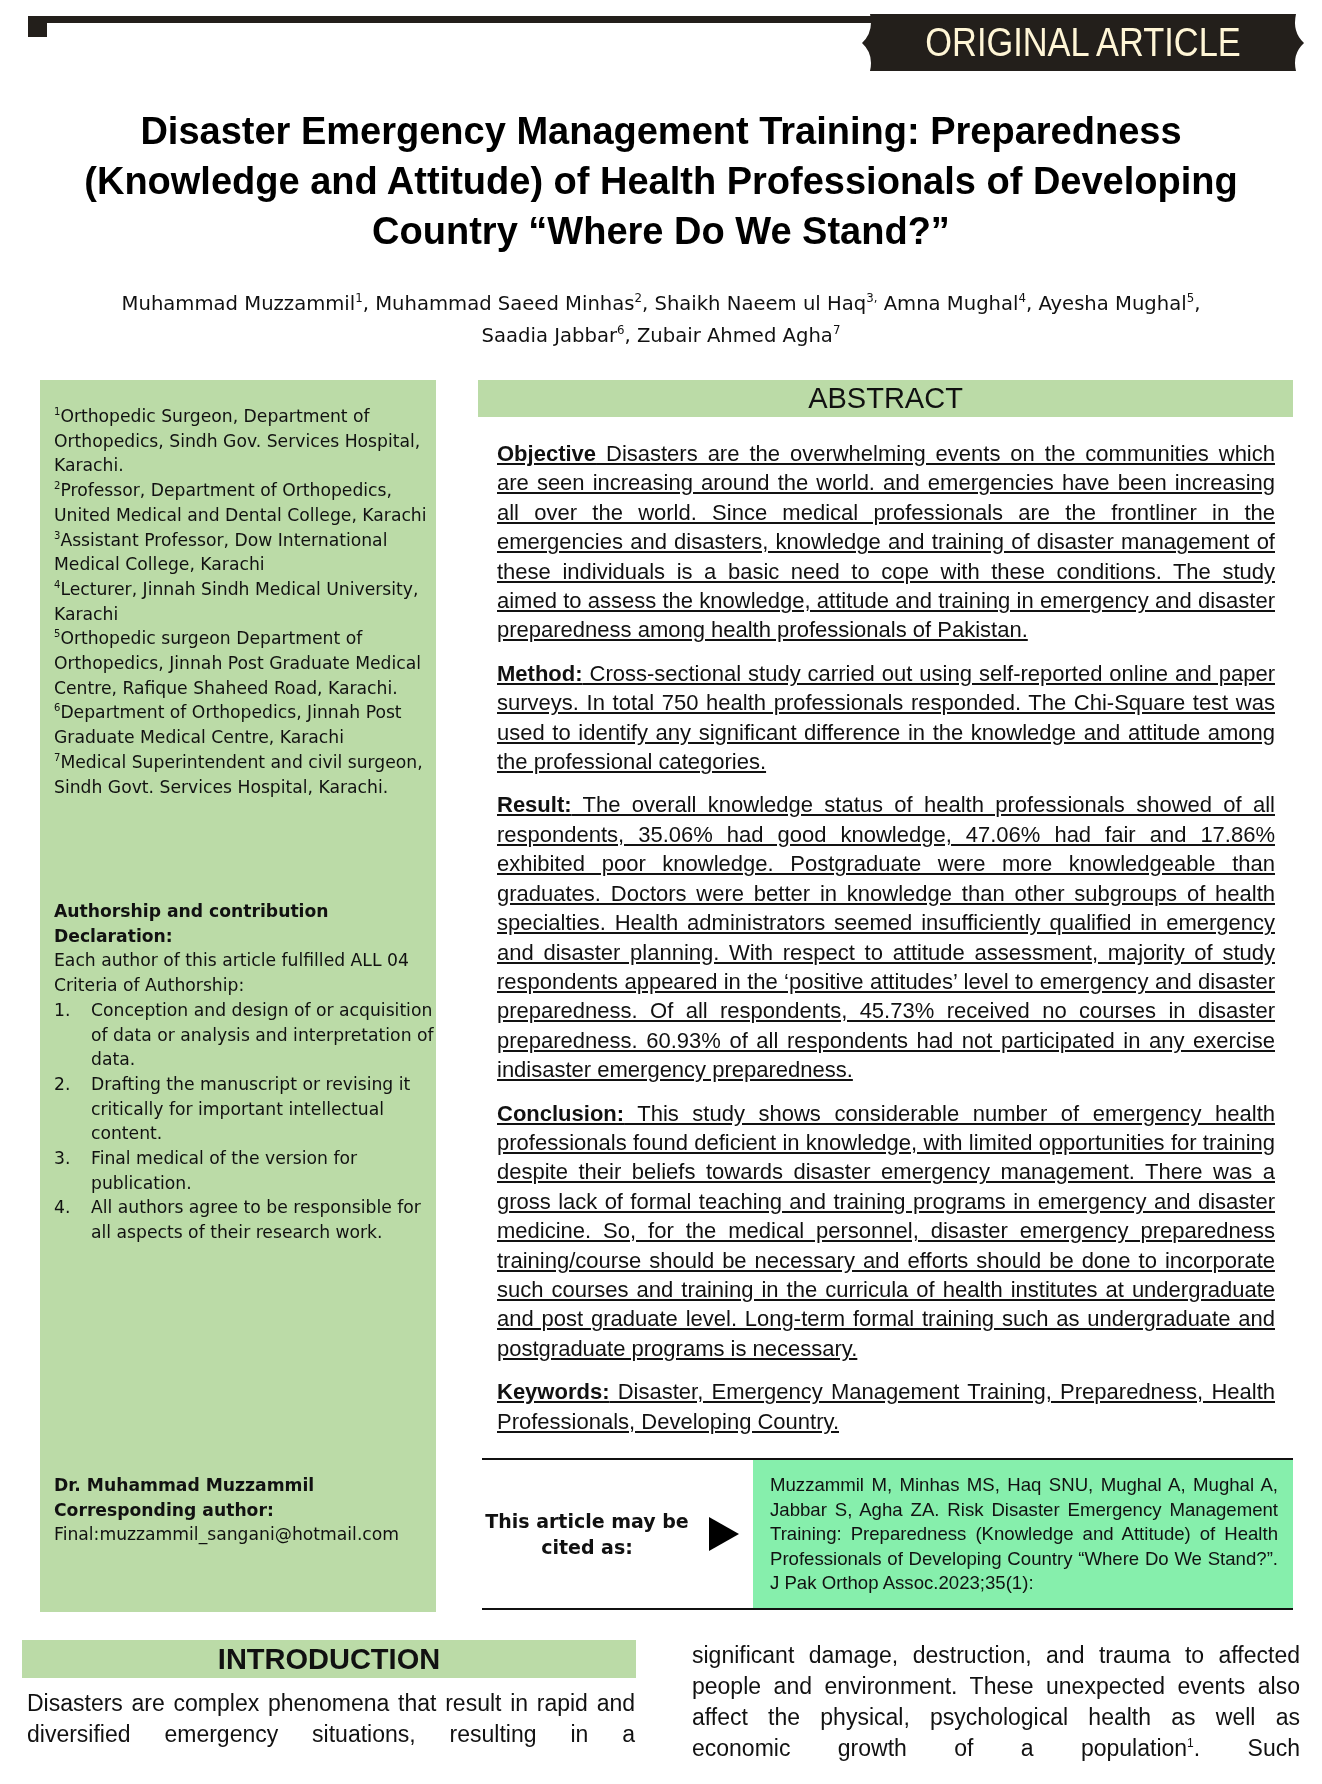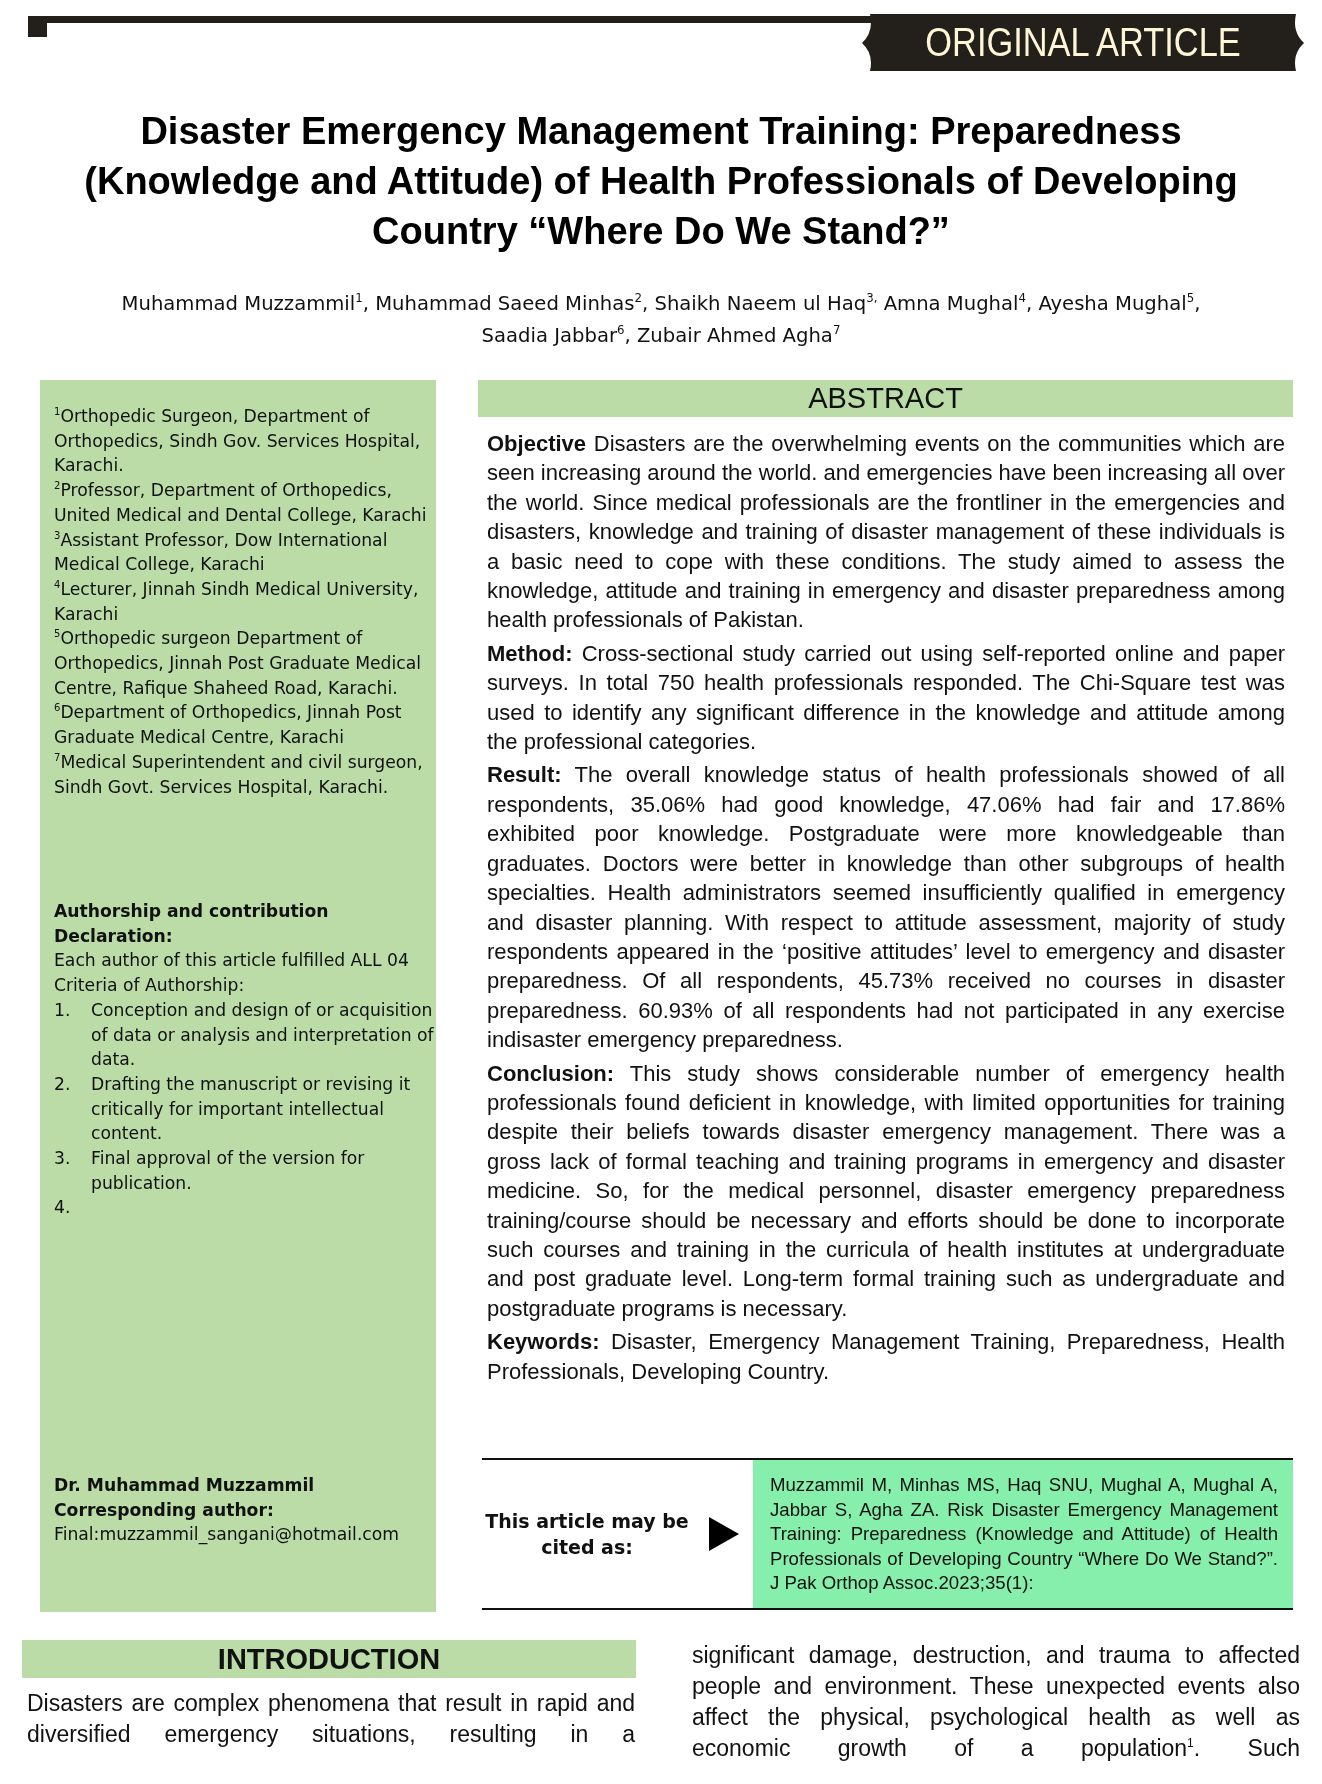--- a/index.html
+++ b/index.html
@@ -32,21 +32,21 @@
   .auth-decl li { position: relative; padding-left: 37px; }
   .auth-decl li .num { position: absolute; left: 0; top: 0; }
   .corr { position: absolute; left: 14px; top: 1093px; width: 384px; font-size: 17.2px; line-height: 24.7px; color: #111; }
   .corr .b { font-weight: bold; }
 
   
   .abs-head { position: absolute; left: 478px; top: 380px; width: 815px; height: 37px; background: #bbdba7;
     text-align: center; font-family: "Liberation Sans", sans-serif; font-weight: normal; font-size: 29px; line-height: 37px; color: #111; }
   .abs-body { position: absolute; left: 483px; top: 425px; width: 806px; font-family: "Liberation Sans", sans-serif;
     font-size: 22px; line-height: 29.4px; text-align: justify; color: #111; }
-  .abs-body p { margin: 4px; }
+  .abs-body p { margin: 14px; text-decoration: underline; }
   .abs-body b { font-weight: bold; }
 
   
   .cite-top { position: absolute; left: 482px; top: 1458px; width: 811px; height: 2px; background: #111; }
   .cite-bottom { position: absolute; left: 482px; top: 1608px; width: 811px; height: 2px; background: #111; }
   .cite-left { position: absolute; left: 482px; top: 1460px; width: 270px; height: 148px; }
   .cite-label { position: absolute; left: 0; top: 0; width: 210px; height: 148px; display: flex; align-items: center; justify-content: center;
     text-align: center; font-weight: bold; font-size: 19px; line-height: 26px; color: #111; }
   .cite-arrow { position: absolute; left: 227px; top: 57px; width: 0; height: 0;
     border-top: 17px solid transparent; border-bottom: 17px solid transparent; border-left: 30px solid #000; }
@@ -92,22 +92,22 @@
     <div><sup>6</sup><span>Department of Orthopedics, Jinnah Post Graduate Medical Centre, Karachi</span></div>
     <div><sup>7</sup><span>Medical Superintendent and civil surgeon, Sindh Govt. Services Hospital, Karachi.</span></div>
   </div>
 
   <div class="auth-decl">
     <div class="h">Authorship and contribution Declaration:</div>
     <div>Each author of this article fulfilled ALL 04 Criteria of Authorship:</div>
     <ol>
       <li><span class="num">1.</span><span>Conception and design of or acquisition of data or analysis and interpretation of data.</span></li>
       <li><span class="num">2.</span><span>Drafting the manuscript or revising it critically for important intellectual content.</span></li>
-      <li><span class="num">3.</span><span>Final approval of the version for publication.</span></li>
-      <li><span class="num">4.</span></li>
+      <li><span class="num">3.</span><span>Final medical of the version for publication.</span></li>
+      <li><span class="num">4.</span><span>All authors agree to be responsible for all aspects of their research work.</span></li>
     </ol>
   </div>
 
   <div class="corr">
     <div class="b">Dr. Muhammad Muzzammil</div>
     <div class="b">Corresponding author:</div>
     <div>Final:muzzammil_sangani@hotmail.com</div>
   </div>
 </aside>
 

